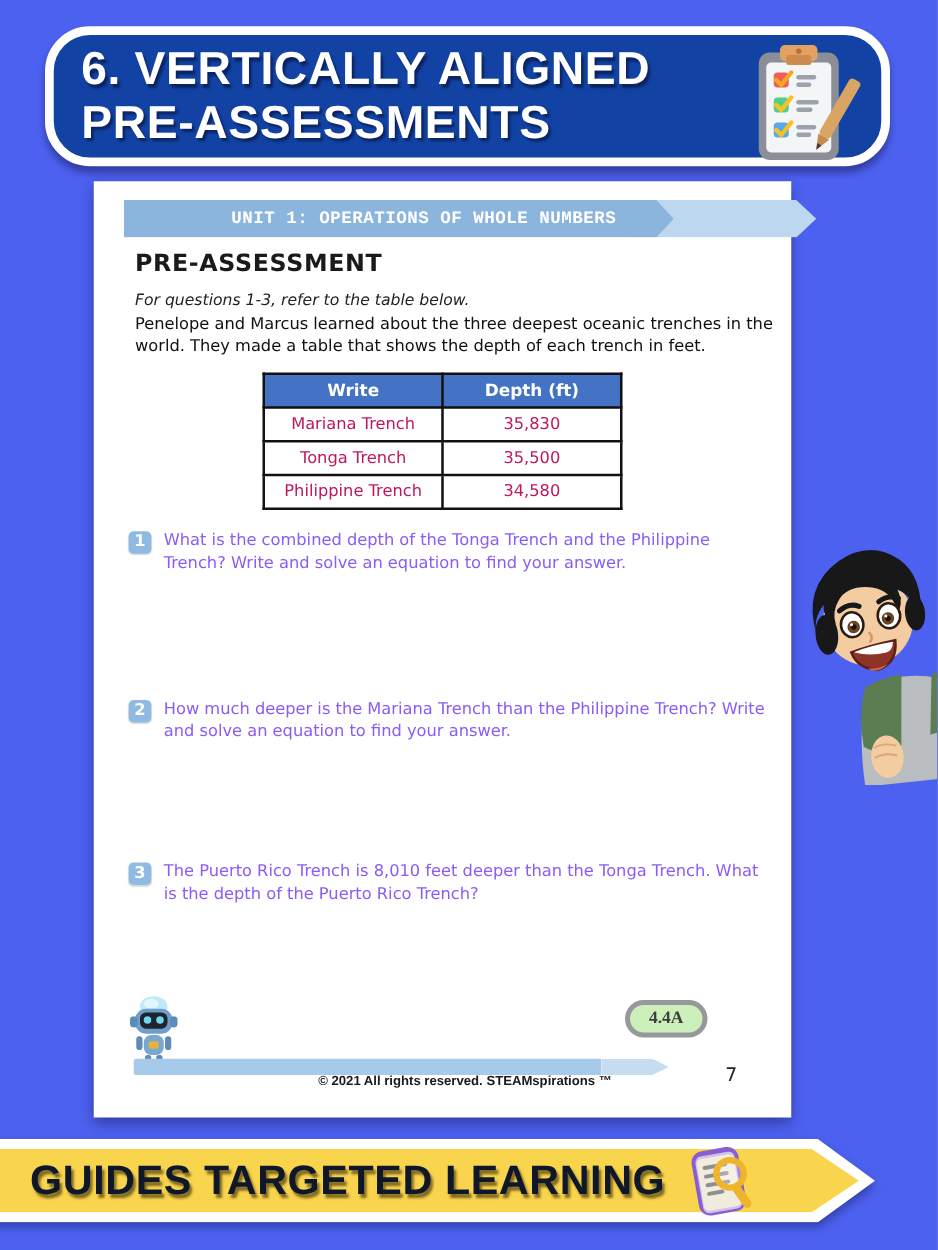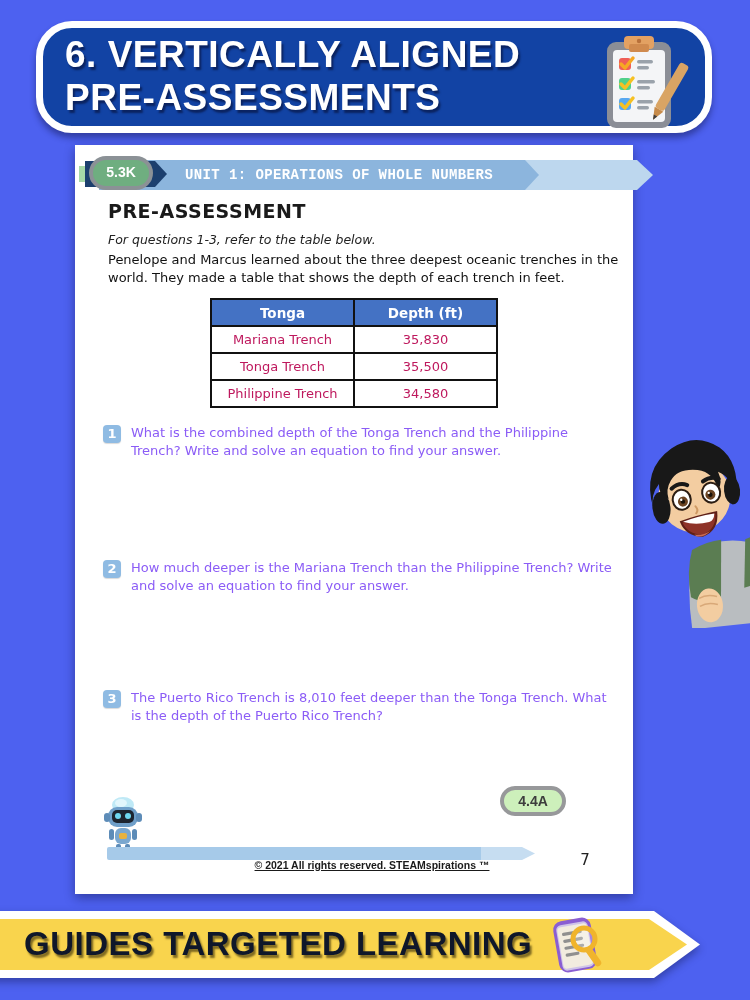--- a/index.html
+++ b/index.html
@@ -54,27 +54,27 @@
   .q1{top:279px;} .q2{top:414px;} .q3{top:544px;}
   .qbadge{position:absolute;left:0;top:1px;width:18px;height:18px;border-radius:4px;background:#8fbbe3;
           color:#fff;font-weight:bold;font-size:13px;text-align:center;line-height:18px;
           box-shadow:0 1px 1px rgba(0,0,0,.15);}
   .qtext{margin-left:19px;padding-left:9px;width:484px;font-size:13px;line-height:17.5px;color:#8b5cf6;}
 
   .robot{position:absolute;left:21px;top:650px;}
   .pbar{position:absolute;left:32px;top:702px;width:374px;height:13px;background:#a6cae9;border-radius:2px 0 0 2px;}
   .pbar-tip{position:absolute;left:406px;top:702px;width:54px;height:13px;background:#c6ddf1;
             clip-path:polygon(0 0,calc(100% - 13px) 0,100% 50%,calc(100% - 13px) 100%,0 100%);}
-  .std-badge{position:absolute;left:425px;top:641px;width:66px;height:30px;box-sizing:border-box;
+  .std-badge{position:absolute;left:425px;top:655px;width:66px;height:30px;box-sizing:border-box;
              background:#cdf0bb;border:4px solid #97989a;border-radius:15px;color:#3d3d3d;
              font-weight:bold;font-size:14px;text-align:center;line-height:22px;
-             font-family:Liberation Sans, sans-serif;}
+             font-family:Liberation Serif, serif;}
   .copyright{position:absolute;left:0;top:714px;width:558px;padding-left:36px;box-sizing:border-box;
              text-align:center;font-size:10.5px;font-weight:bold;color:#1a1a1a;
-             font-family:"Liberation Sans",sans-serif;text-decoration:underline;}
+             font-family:"Liberation Sans",sans-serif;}
   .pagenum{position:absolute;left:498px;top:706px;width:24px;text-align:center;font-size:15px;color:#222;}
 
   
   .boy{position:absolute;right:0;top:430px;width:110px;height:198px;}
 
   
   .footer-banner{position:absolute;left:-16px;top:911px;width:716px;height:67px;
                  filter:drop-shadow(0 4px 4px rgba(10,15,60,.4));}
   .fb-outer{position:absolute;inset:0;background:#ffffff;
             clip-path:polygon(0 0,calc(100% - 46px) 0,100% 50%,calc(100% - 46px) 100%,0 100%);}
@@ -124,34 +124,29 @@
   </div>
 
   <div class="page">
 
     <div class="unit-banner">
       <div class="seg-lesson"></div>
       <div class="seg-unit"></div>
       <div class="unit-text">UNIT 1: OPERATIONS OF WHOLE NUMBERS</div>
     </div>
 
-    <div class="level-badge-wrap">
-      <div class="level-chev"></div>
-      <div class="level-ribbon"></div>
-      <div class="level-pill">5.3K</div>
-    </div>
 
     <div class="section-title">PRE-ASSESSMENT</div>
     <div class="instruction">For questions 1-3, refer to the table below.</div>
     <div class="intro">Penelope and Marcus learned about the three deepest oceanic trenches in the world. They made a table that shows the depth of each trench in feet.</div>
 
     <table class="dtable">
       <thead>
         <tr>
-          <th>Tonga</th>
+          <th>Write</th>
           <th>Depth (ft)</th>
         </tr>
       </thead>
       <tbody>
         <tr>
           <td>Mariana Trench</td>
           <td>35,830</td>
         </tr>
         <tr>
           <td>Tonga Trench</td>

